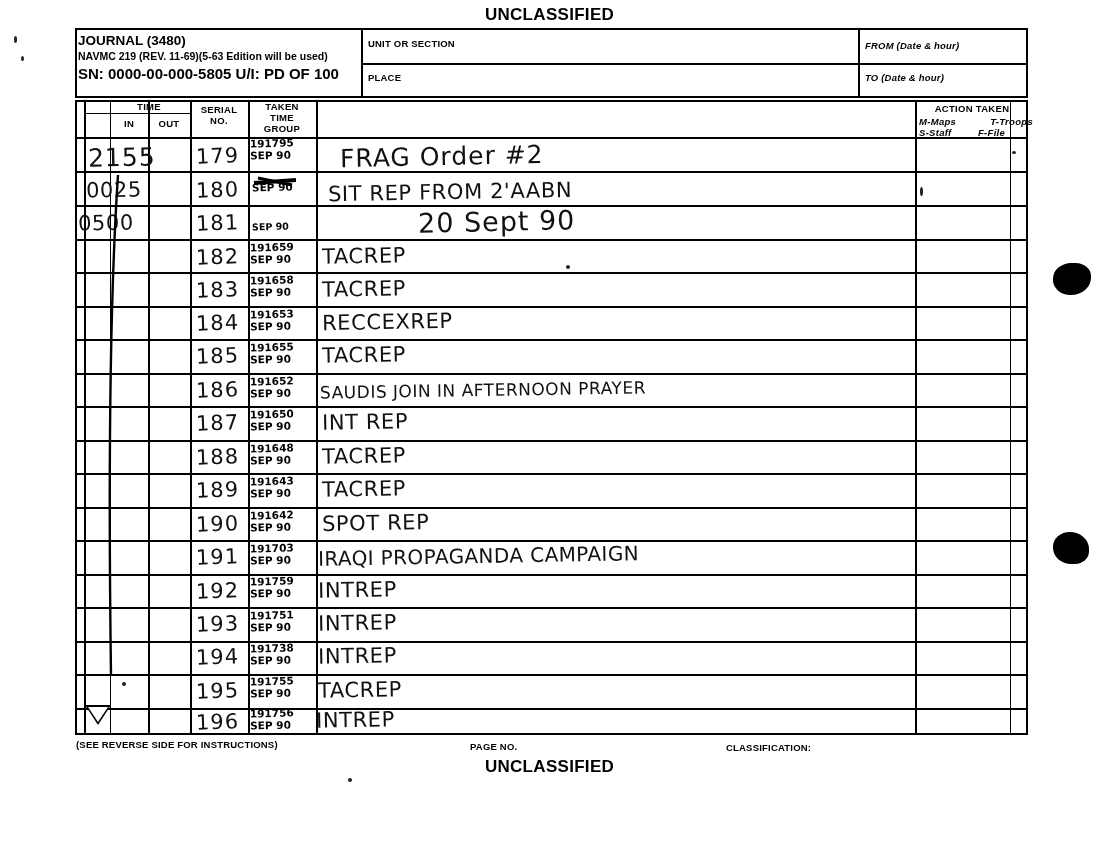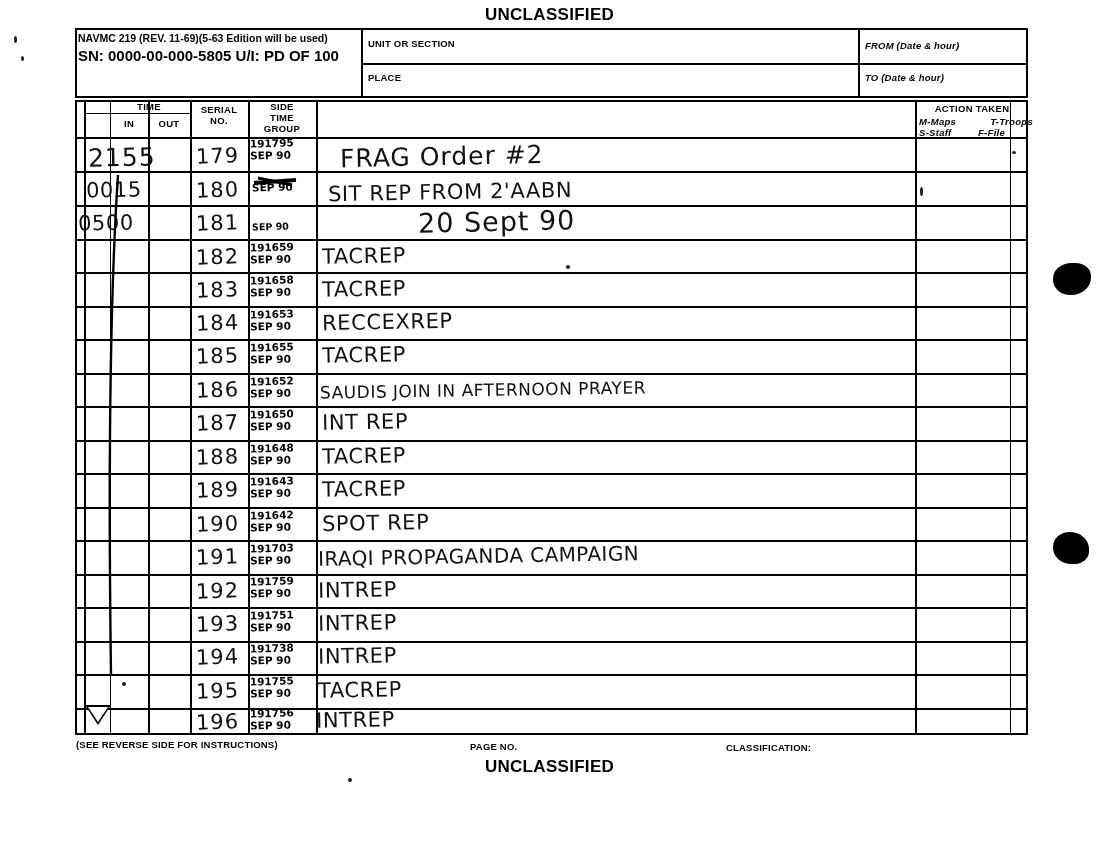--- a/index.html
+++ b/index.html
@@ -203,20 +203,21 @@
 </head>
 <body>
 
 <div class="page">
 
   <div class="top-class">UNCLASSIFIED</div>
 
   <div class="header-box"></div>
 
   <div class="hdr-left">
+    <div class="l1">JOURNAL (3480)</div>
     <div class="l2">NAVMC 219 (REV. 11-69)(5-63 Edition will be used)</div>
     <div class="l3">SN: 0000-00-000-5805  U/I: PD OF 100</div>
   </div>
 
   <div class="vline" style="left:361px; top:28px; height:70px;"></div>
   <div class="vline" style="left:858px; top:28px; height:70px;"></div>
   <div class="hline" style="left:361px; top:63px; width:667px;"></div>
 
   <div class="cellcap" style="left:368px; top:38px;">UNIT OR SECTION</div>
   <div class="cellcap" style="left:368px; top:72px;">PLACE</div>
@@ -243,21 +244,21 @@
   <div class="hline" style="left:75px; top:137px; width:953px;"></div>
 
   <div class="colhdr" style="left:110px; top:102px; width:78px;">TIME</div>
   <div class="colhdr" style="left:110px; top:119px; width:38px;">IN</div>
   <div class="colhdr" style="left:150px; top:119px; width:38px;">OUT</div>
   <div class="colhdr" style="left:192px; top:105px; width:54px;">
     <span>SERIAL</span><br>
     <span>NO.</span>
   </div>
   <div class="colhdr" style="left:250px; top:102px; width:64px;">
-    <span>SIDE</span><br>
+    <span>TAKEN</span><br>
     <span>TIME</span><br>
     <span>GROUP</span>
   </div>
   <div class="colhdr" style="left:917px; top:104px; width:110px;">ACTION TAKEN</div>
   <div class="colhdr" style="left:919px; top:117px; width:54px; text-align:left; font-style:italic;">M-Maps</div>
   <div class="colhdr" style="left:975px; top:117px; width:58px; text-align:right; font-style:italic;">T-Troops</div>
   <div class="colhdr" style="left:919px; top:128px; width:54px; text-align:left; font-style:italic;">S-Staff</div>
   <div class="colhdr" style="left:978px; top:128px; width:58px; text-align:left; font-style:italic;">F-File</div>
 
   <div class="hline" style="left:75px; top:171px; width:953px; height:1.5px;"></div>
@@ -281,21 +282,21 @@
 
   <div class="hw hw-big" style="left:88px; top:143px;">2155</div>
   <div class="hw hw-ser" style="left:196px; top:144px;">179</div>
   <div class="dtg" style="left:250px; top:138px;">
     <span>191795</span><br>
     <span>SEP 90</span>
   </div>
   <div class="hw hw-big" style="left:340px; top:142px;">FRAG Order #2</div>
   <div class="hw hw-sm" style="left:1000px; top:146px;"></div>
 
-  <div class="hw hw-med" style="left:86px; top:178px;">0015</div>
+  <div class="hw hw-med" style="left:86px; top:178px;">0025</div>
   <div class="hw hw-ser" style="left:196px; top:178px;">180</div>
   <div class="dtg" style="left:252px; top:182px;">
     <span>SEP 90</span>
   </div>
   <div class="hw hw-med" style="left:328px; top:180px;">SIT REP FROM 2'AABN</div>
 
   <div class="hw hw-med" style="left:78px; top:211px;">0500</div>
   <div class="hw hw-ser" style="left:196px; top:211px;">181</div>
   <div class="dtg" style="left:252px; top:222px; font-size:9.5px;">
     <span>SEP 90</span>

